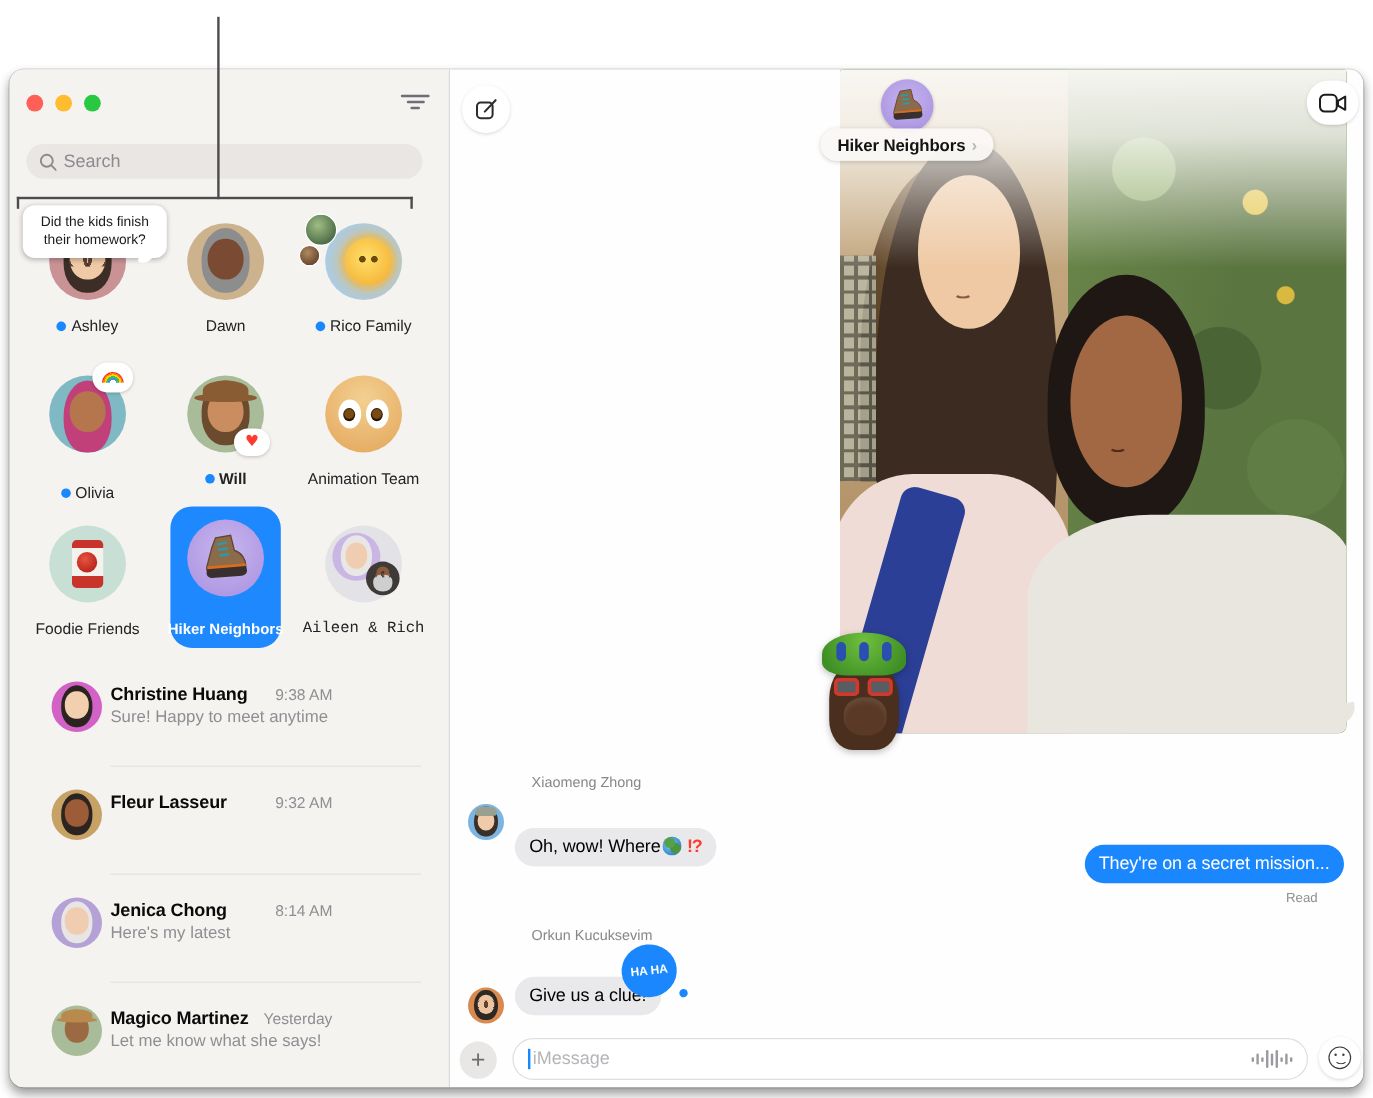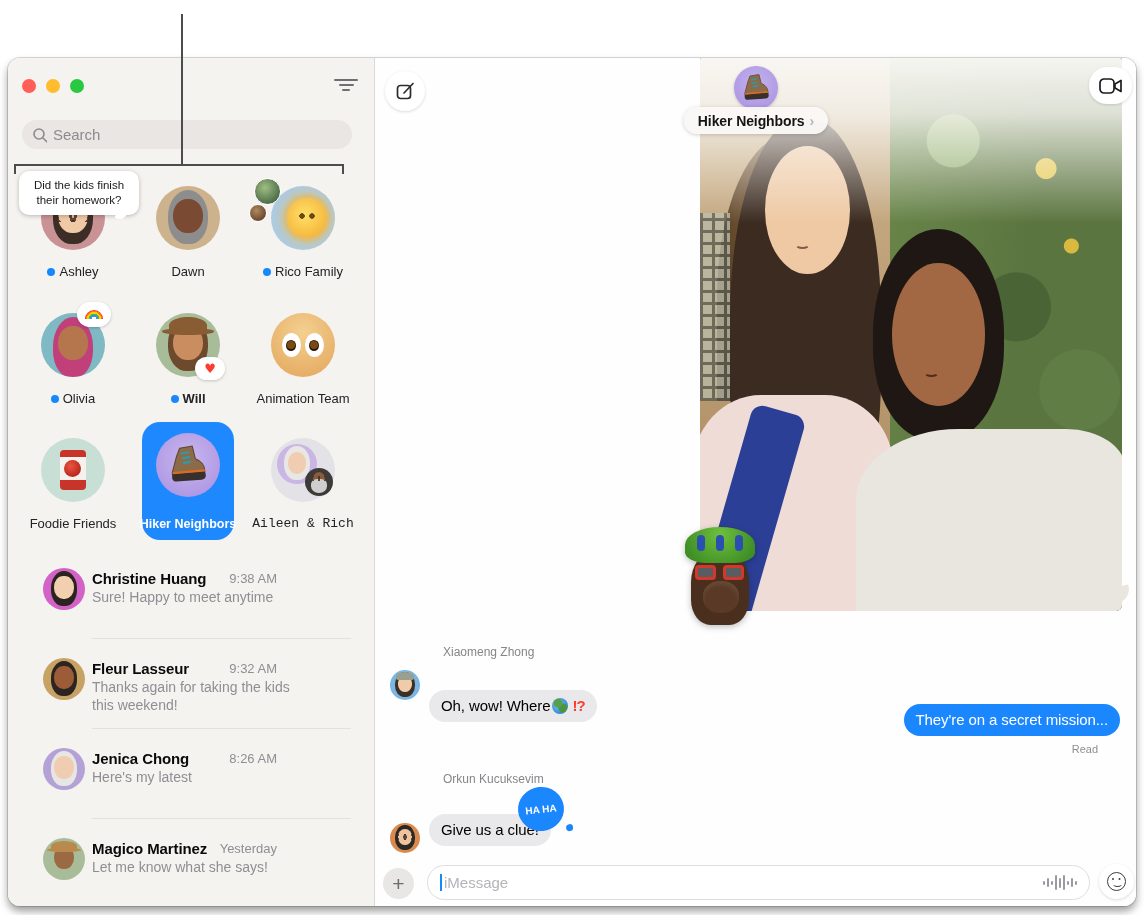--- a/index.html
+++ b/index.html
@@ -282,21 +282,21 @@
     <div class="badge" style="left:187px; top:299px; width:30px; height:23px;">
         <span class="heart">♥</span>
       </div>
     <div class="pin-av" style="--bg:#eec27c; left:263px; top:255px; background:radial-gradient(circle at 50% 30%, #f3d091, #e3a55a);">
       <div class="eyes">
           <i></i>
           <i></i>
         </div>
     </div>
 
-    <div class="pin-label" style="left:5px; top:333px;justify-content:center;">
+    <div class="pin-label" style="left:5px; top:345px;justify-content:center;">
       <span class="dot"></span>
         <span>Olivia</span>
     </div>
     <div class="pin-label" style="left:120px; top:333px;font-weight:bold;">
       <span class="dot"></span>
         <span>Will</span>
     </div>
     <div class="pin-label" style="left:235px; top:333px;">
       <span>Animation Team</span>
     </div>
@@ -357,33 +357,32 @@
 
     <div class="conv" style="top:600px;">
       <div class="av" style="--bg:#c7a265;">
         <div class="mj" style="--hair:#2c2420; --skin:#9c5c38;">
             <div class="hair"></div>
             <div class="skin"></div>
           </div>
       </div>
       <span class="name">Fleur Lasseur</span>
       <span class="time">9:32 AM</span>
-      <span class="preview">Thanks again for taking the kids this weekend!</span>
     </div>
     <div class="sep" style="top:670px;"></div>
 
     <div class="conv" style="top:690px;">
       <div class="av" style="--bg:#b4a1d6;">
         <div class="mj" style="--hair:#e8e6e4; --skin:#f0cdb0;">
             <div class="hair"></div>
             <div class="skin"></div>
           </div>
       </div>
       <span class="name">Jenica Chong</span>
-      <span class="time">8:26 AM</span>
+      <span class="time">8:14 AM</span>
       <span class="preview">Here's my latest</span>
     </div>
     <div class="sep" style="top:760px;"></div>
 
     <div class="conv" style="top:780px;">
       <div class="av" style="--bg:#a8bc9a;">
         <div class="mj" style="--hair:#3a2d24; --skin:#9c6a42; --cap:#b98a4e;">
             <div class="skin"></div>
             <div class="cap"></div>
             <div class="brim"></div>

